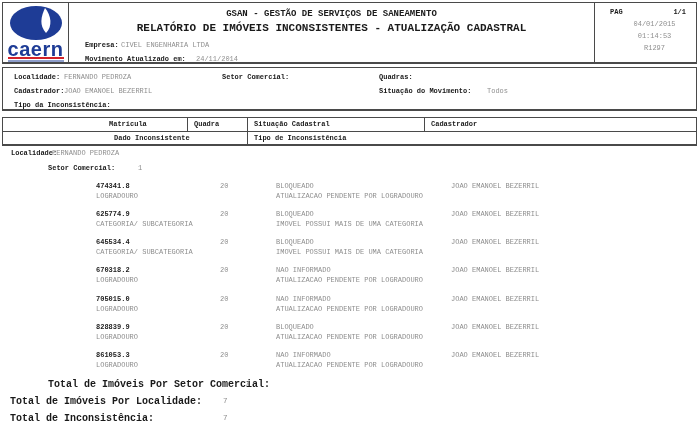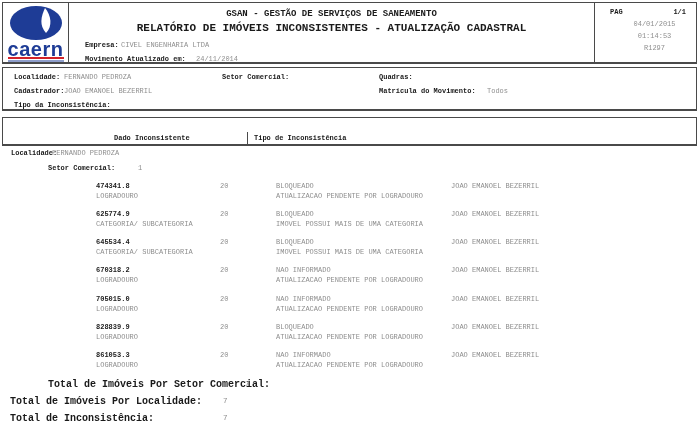--- a/index.html
+++ b/index.html
@@ -83,27 +83,33 @@
 </div>
 
 <div class="box filter-box">
   <span class="abs b" style="left:3px;top:5px;">Localidade:</span>
   <span class="abs v" style="left:53px;top:5px;">FERNANDO PEDROZA</span>
   <span class="abs b" style="left:211px;top:5px;">Setor Comercial:</span>
   <span class="abs b" style="left:368px;top:5px;">Quadras:</span>
 
   <span class="abs b" style="left:3px;top:19px;">Cadastrador:</span>
   <span class="abs v" style="left:53px;top:19px;">JOAO EMANOEL BEZERRIL</span>
-  <span class="abs b" style="left:368px;top:19px;">Matrícula do Movimento:</span>
+  <span class="abs b" style="left:368px;top:19px;">Situação do Movimento:</span>
   <span class="abs v" style="left:476px;top:19px;">Todos</span>
 
   <span class="abs b" style="left:3px;top:33px;">Tipo da Inconsistência:</span>
 </div>
 
 <div class="box thead-box">
+  <div class="th-row th-row1">
+    <div class="th-cell brd-r" style="width:185px;padding-left:106px;">Matrícula</div>
+    <div class="th-cell brd-r" style="width:60px;padding-left:6px;">Quadra</div>
+    <div class="th-cell brd-r" style="width:177px;padding-left:6px;">Situação Cadastral</div>
+    <div class="th-cell" style="flex:1;padding-left:6px;">Cadastrador</div>
+  </div>
   <div class="th-row th-row2">
     <div class="th-cell brd-r" style="width:245px;padding-left:111px;">Dado Inconsistente</div>
     <div class="th-cell" style="flex:1;padding-left:6px;">Tipo de Inconsistência</div>
   </div>
 </div>
 
 <span class="abs b" style="left:3px;top:149px;">Localidade:</span>
 <span class="abs v" style="left:44px;top:149px;">FERNANDO PEDROZA</span>
 
 <span class="abs b" style="left:40px;top:164px;">Setor Comercial:</span>

